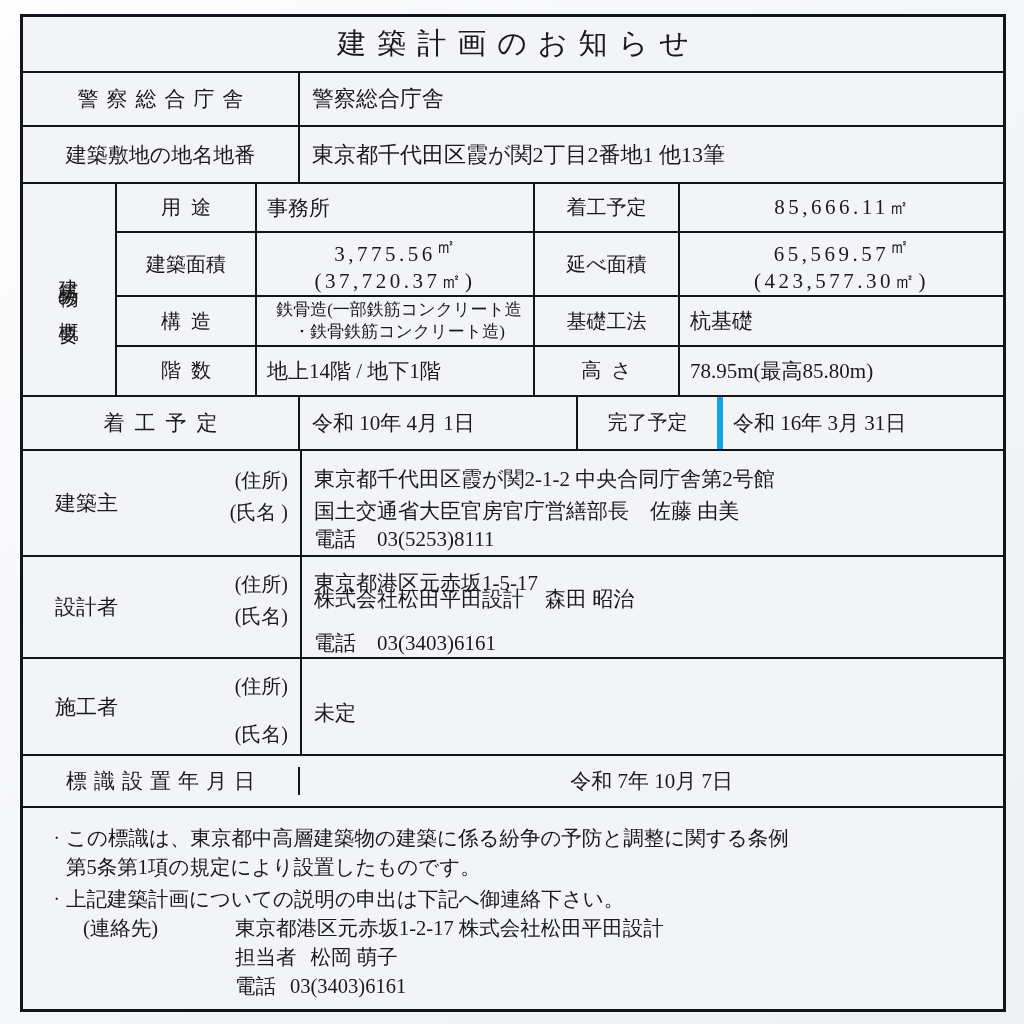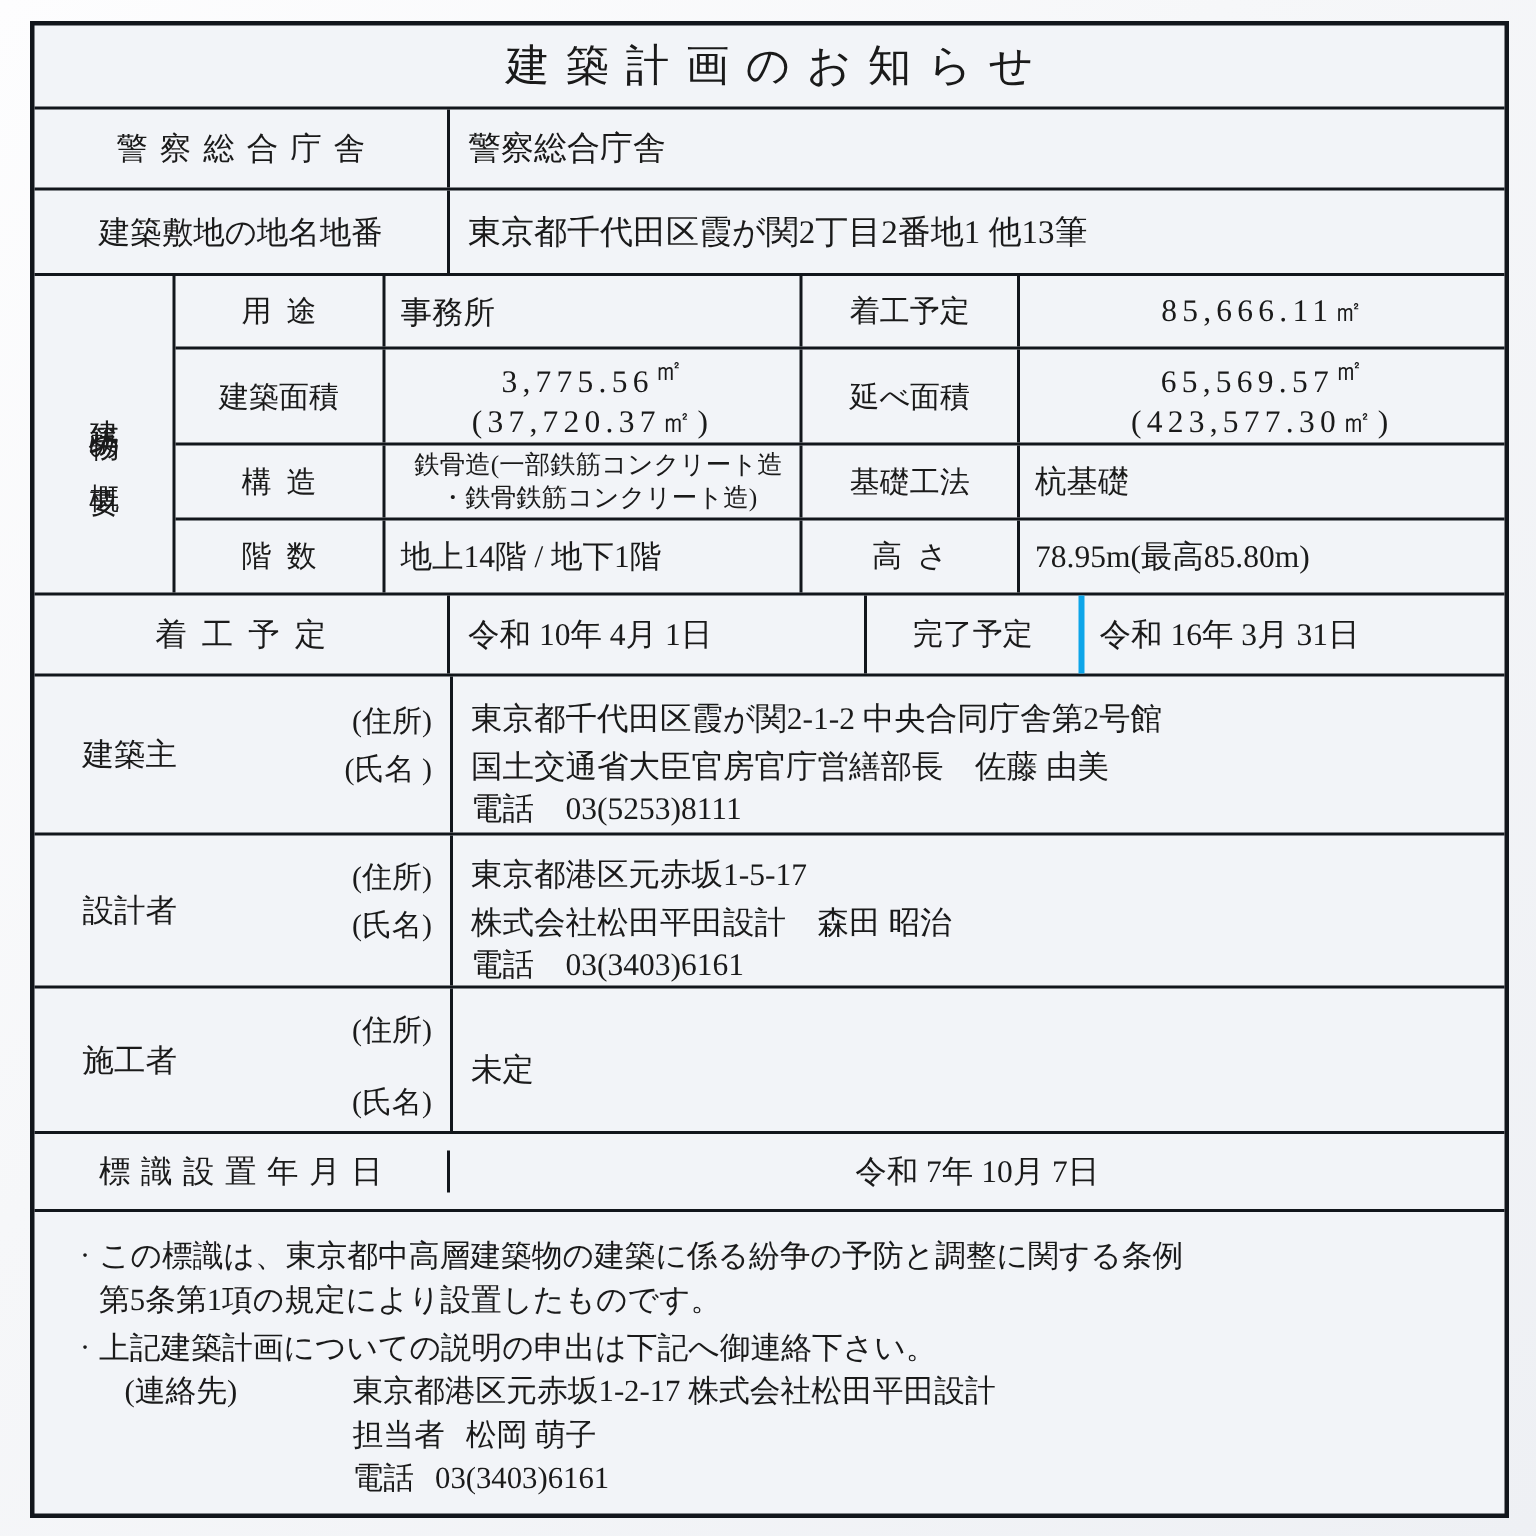--- a/index.html
+++ b/index.html
@@ -27,21 +27,21 @@
     box-sizing: border-box;
     background: #f2f4f8;
     border: 3px solid #12161c;
     display: flex;
     flex-direction: column;
   }
   .row { display: flex; border-bottom: 2.5px solid #12161c; box-sizing: border-box; }
   .row:last-child { border-bottom: none; }
   .cell { box-sizing: border-box; display: flex; align-items: center; }
   .vline { border-right: 2.5px solid #12161c; }
-  .thin { border-right: 4px solid #0ea5e9; text-align: center; }
+  .thin { border-right: 6px solid #0ea5e9; text-align: center; }
 
   
   #title-row { height: 58px; justify-content: center; align-items: center; }
   #title {
     font-size: 29px; letter-spacing: 11px; text-indent: 11px;
     white-space: nowrap;
     text-align: right;
   }
 
   
@@ -134,21 +134,21 @@
   #owner-block .sub-addr { top: 16px; }
   #owner-block .sub-name { top: 48px; }
   #owner-block .pb-line.l1 { position: absolute; top: 14px; }
   #owner-block .pb-line.l2 { position: absolute; top: 46px; }
   #owner-block .pb-line.l3 { position: absolute; top: 74px; }
 
   #designer-block { height: 105px; }
   #designer-block .sub-addr { top: 14px; }
   #designer-block .sub-name { top: 46px; }
   #designer-block .pb-line.l1 { position: absolute; top: 12px; }
-  #designer-block .pb-line.l2 { position: absolute; top: 44px; padding-left: 12px; }
+  #designer-block .pb-line.l2 { position: absolute; top: 28px; padding-left: 12px; }
   #designer-block .pb-line.l3 { position: absolute; top: 72px; }
 
   #builder-block { height: 100px; }
   #builder-block .sub-addr { top: 14px; }
   #builder-block .sub-name { top: 62px; }
   #builder-block .pb-line.l1 { position: absolute; top: 40px; }
 
   
   #signdate-row { height: 54px; align-items: center; }
   #signdate-k { width: 277px; min-width: 277px; justify-content: center;

